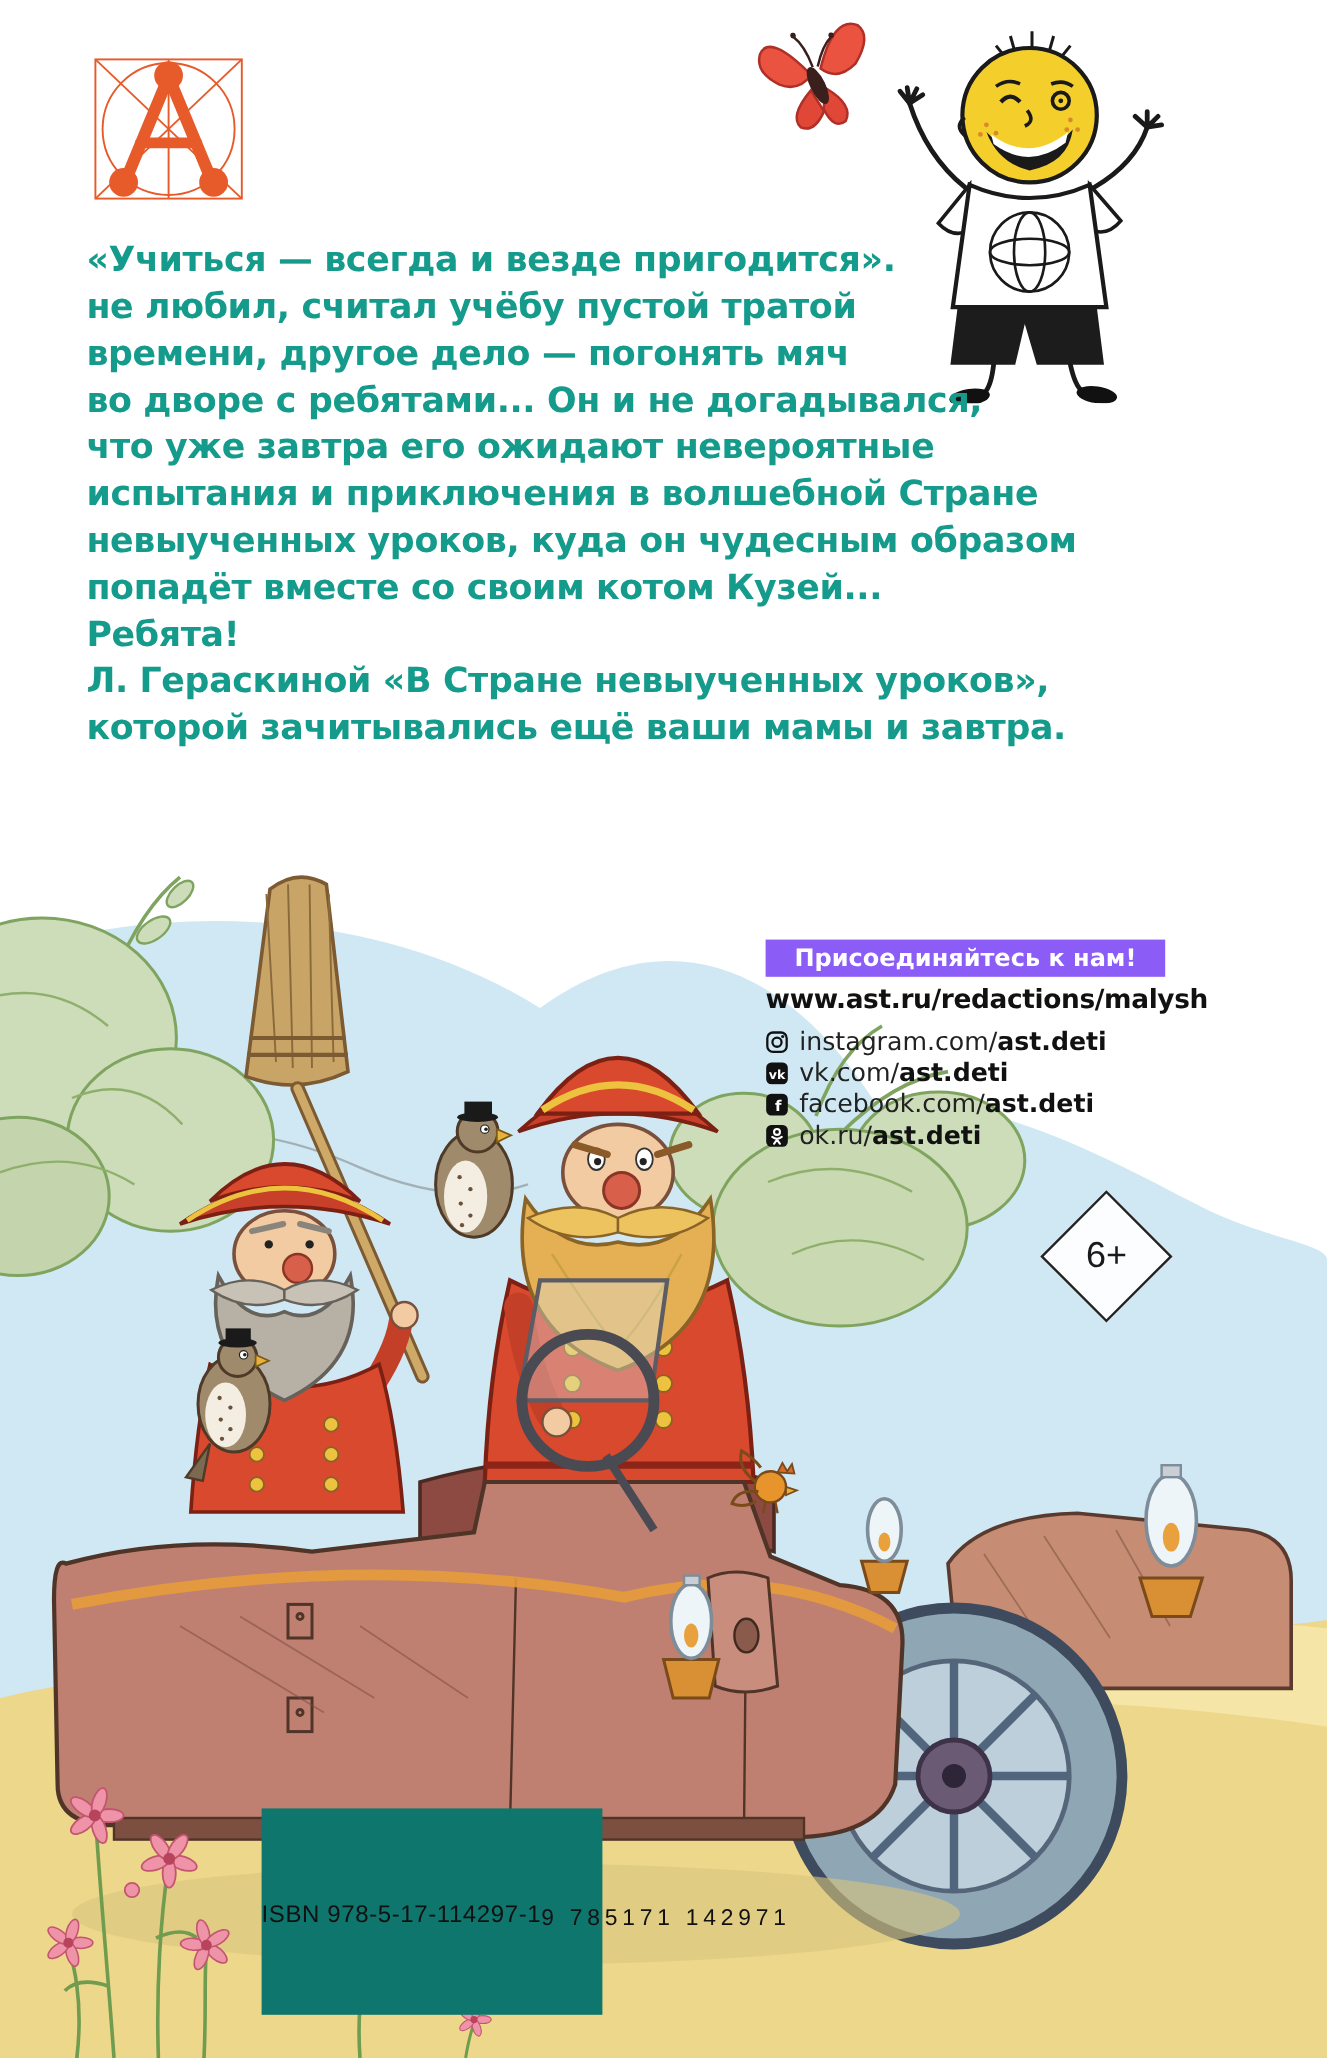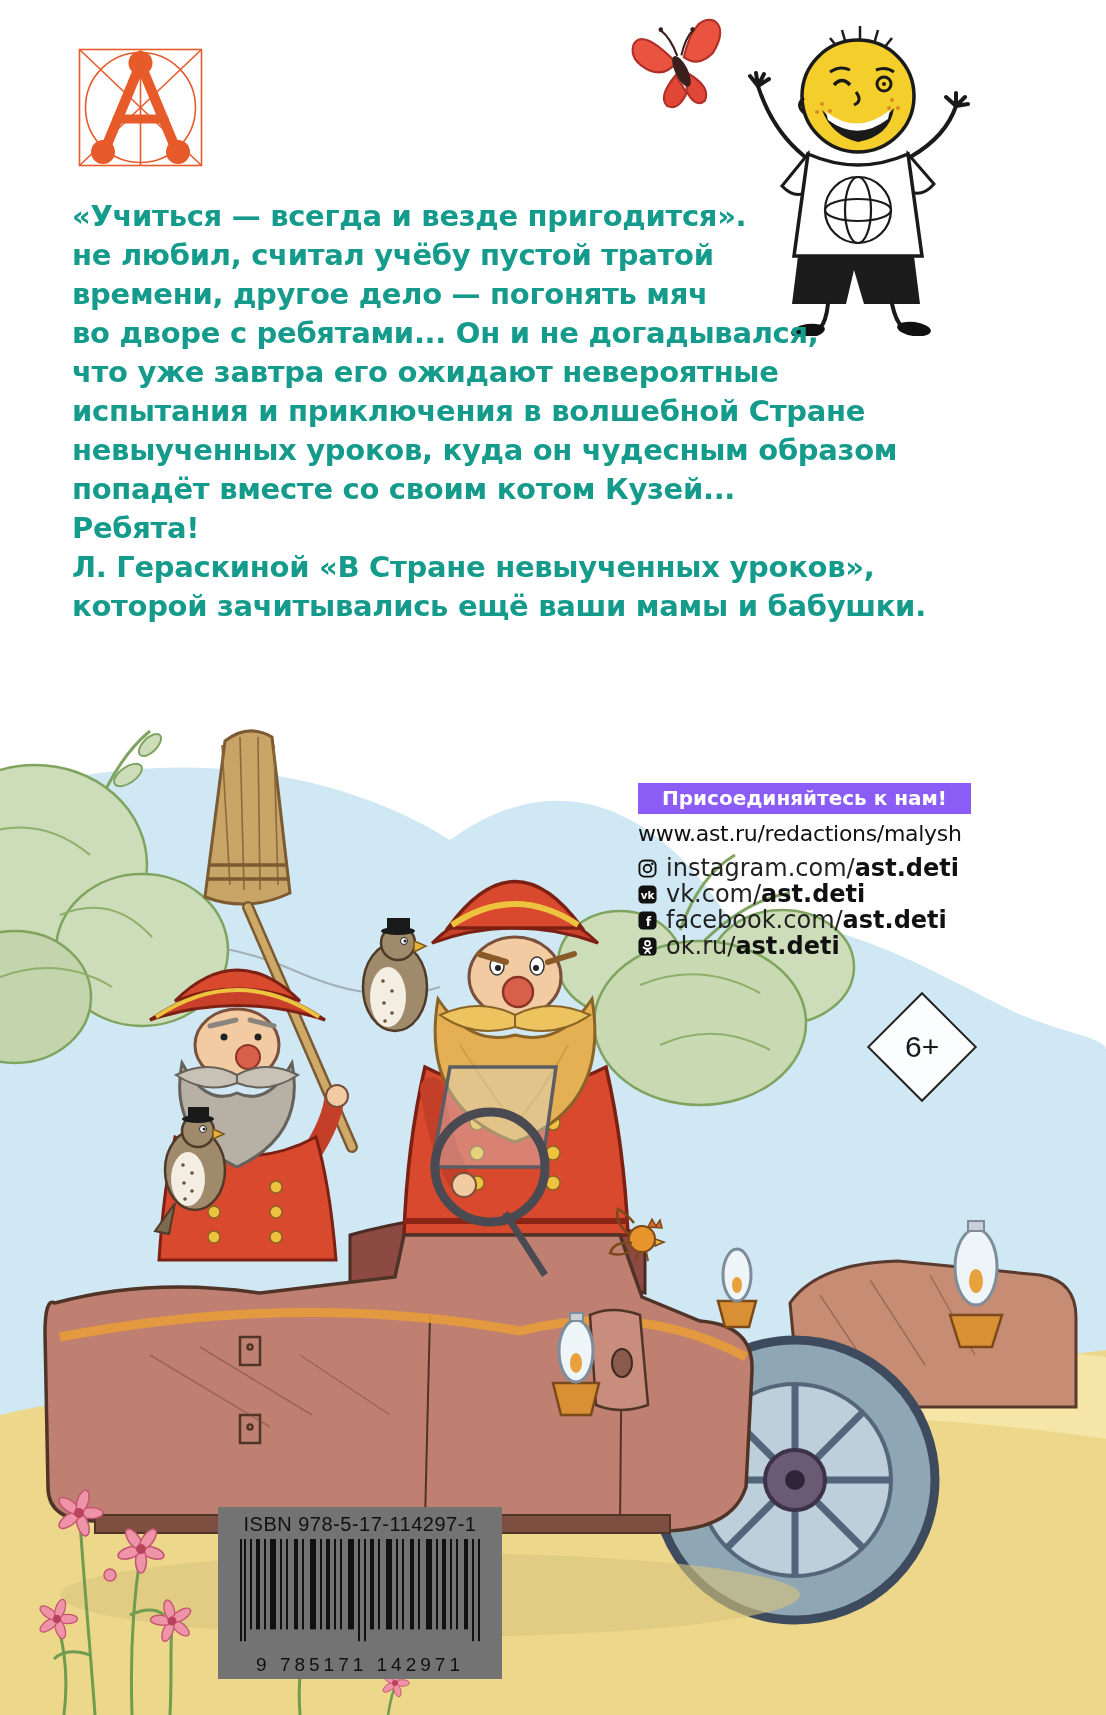--- a/index.html
+++ b/index.html
@@ -9,36 +9,36 @@
 
   
   #blurb{left:72px;top:197px;width:1010px;z-index:2;color:#159b8b;
          font-weight:bold;font-size:29px;line-height:39px;letter-spacing:-0.3px;}
   #blurb .bl{white-space:nowrap;}
 
   
   #join{left:638px;top:783px;width:380px;z-index:4;}
   #join-banner{display:block;width:333px;height:31px;line-height:31px;background:#8b5cf6;
                color:#ffffff;text-align:center;font-weight:bold;font-size:20px;}
-  #join-url{margin-top:7px;font-weight:normal;font-size:22px;color:#111;letter-spacing:-0.3px;}
+  #join-url{margin-top:7px;font-weight:bold;font-size:22px;color:#111;letter-spacing:-0.3px;}
   .soc-list{margin-top:9px;}
   .soc-row{display:flex;align-items:center;height:26px;gap:9px;}
   .soc-ico{width:19px;height:19px;flex:0 0 19px;}
-  .soc-txt{font-size:24px;color:#222;}
+  .soc-txt{font-size:21px;color:#222;}
   .soc-txt b{color:#111;}
 
   
   #age-badge{left:883px;top:1008px;width:74px;height:74px;z-index:4;
              background:rgba(255,255,255,0.9);border:2px solid #222;transform:rotate(45deg);
              display:flex;align-items:center;justify-content:center;}
   #age-badge span{transform:rotate(-45deg);font-size:30px;color:#1a1a1a;font-family:"Liberation Sans",sans-serif;}
 
   
-  #isbn-box{left:218px;top:1507px;width:284px;height:172px;background:#737373;z-index:5;
-            display:flex;flex-direction:column;align-items:center;font-family:"Liberation Sans",sans-serif;}
+  #isbn-box{left:218px;top:1507px;width:284px;height:172px;background:#0f766e;z-index:5;
+            display:flex;flex-direction:row;align-items:center;font-family:"Liberation Sans",sans-serif;}
   #isbn-label{margin-top:6px;font-size:20px;color:#111;letter-spacing:0.5px;white-space:nowrap;}
   #isbn-bars{width:240px;height:104px;margin-top:3px;}
   #isbn-digits{font-size:19px;color:#111;letter-spacing:4px;margin-top:11px;white-space:nowrap;}
 
   #illustration{left:0;top:715px;width:1106px;height:1000px;z-index:1;}
   #logo{left:78px;top:48px;width:125px;height:119px;z-index:2;}
   #butterfly{left:628px;top:8px;width:105px;height:112px;z-index:2;transform:rotate(-8deg);}
   #mascot{left:742px;top:18px;width:228px;height:318px;z-index:2;}
 </style>
 </head>
@@ -129,21 +129,21 @@
     <div class="bl">«Учиться — всегда и везде пригодится».</div>
     <div class="bl">не любил, считал учёбу пустой тратой</div>
     <div class="bl">времени, другое дело — погонять мяч</div>
     <div class="bl">во дворе с ребятами... Он и не догадывался,</div>
     <div class="bl">что уже завтра его ожидают невероятные</div>
     <div class="bl">испытания и приключения в волшебной Стране</div>
     <div class="bl">невыученных уроков, куда он чудесным образом</div>
     <div class="bl">попадёт вместе со своим котом Кузей...</div>
     <div class="bl">Ребята!</div>
     <div class="bl">Л. Гераскиной «В Стране невыученных уроков»,</div>
-    <div class="bl">которой зачитывались ещё ваши мамы и бабушки.</div>
+    <div class="bl">которой зачитывались ещё ваши мамы и завтра.</div>
   </div>
 
   <div id="join" class="abs">
     <span id="join-banner">Присоединяйтесь к нам!</span>
     <div id="join-url">www.ast.ru/redactions/malysh</div>
     <div class="soc-list">
       <div class="soc-row">
         <svg class="soc-ico" viewBox="0 0 20 20">
           <rect x="1.5" y="1.5" width="17" height="17" rx="5" fill="none" stroke="#111" stroke-width="2"></rect>
           <circle cx="10" cy="10" r="4" fill="none" stroke="#111" stroke-width="2"></circle>

